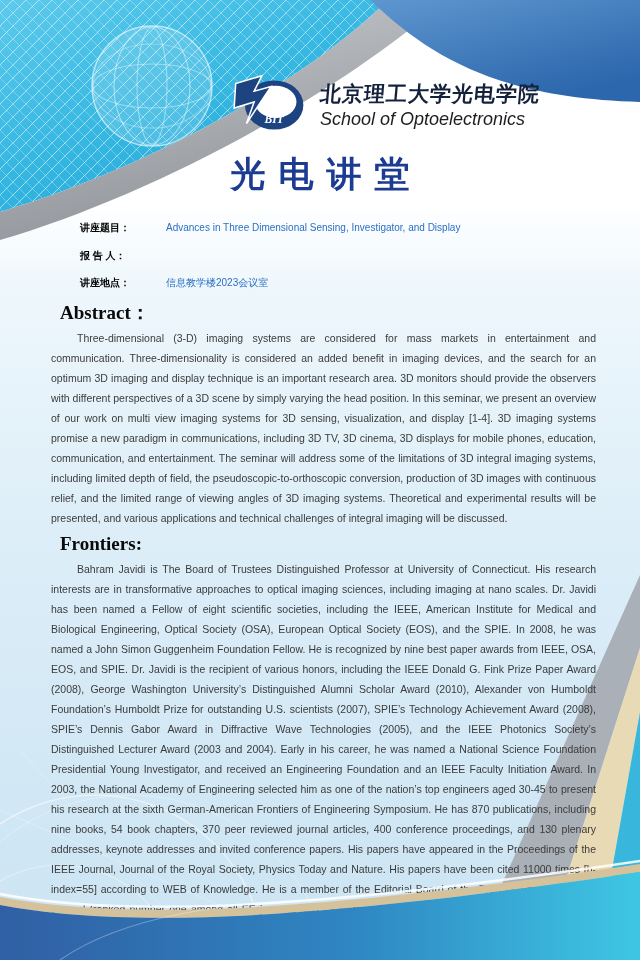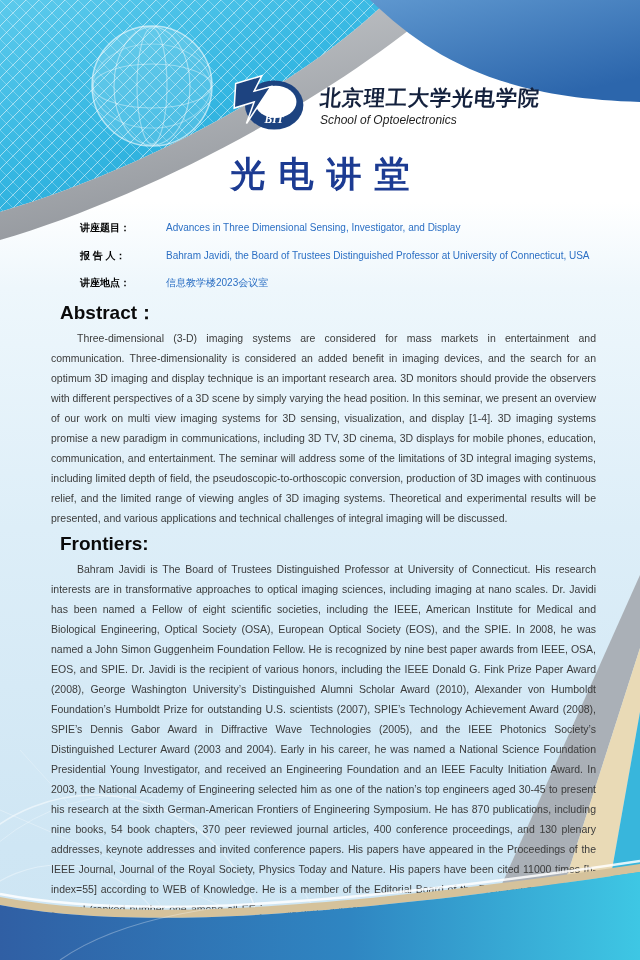--- a/index.html
+++ b/index.html
@@ -11,35 +11,35 @@
   .layer { position:absolute; }
   .z1 { z-index:1; } .z2 { z-index:2; } .z3 { z-index:3; }
 
   
   .header-art { top:0; left:0; }
 
   
   .logo-row { top:72px; left:228px; display:flex; align-items:center; gap:12px; z-index:2; }
   .logo-text { display:flex; flex-direction:column; }
   .logo-cn { font-size:21px; font-weight:bold; color:#14213d; letter-spacing:1px; transform:skewX(-5deg); white-space:nowrap; }
-  .logo-en { font-size:12px; font-style:italic; color:#1e1e1e; margin-top:1px; }
+  .logo-en { font-size:18px; font-style:italic; color:#1e1e1e; margin-top:1px; }
 
   
   .banner-title {
     top:151px; left:0; width:640px; text-align:center; z-index:2;
     font-size:35px; font-weight:bold; color:#1c3b92;
     letter-spacing:13px; text-indent:13px;
   }
 
   
   .content { top:214px; left:44px; width:552px; z-index:2; }
   .info-row { display:flex; margin-left:36px; font-size:10px; line-height:27.5px; }
   .info-label { flex:0 0 86px; font-weight:bold; color:#000; white-space:nowrap; }
   .info-value { color:#2b6fc4; }
-  .section-heading { font-size:19px; font-weight:bold; color:#0a0a0a; margin:4px 0 3px 16px; line-height:24px; }
+  .section-heading { font-size:19px; font-weight:bold; color:#0a0a0a; margin:4px 0 3px 16px; line-height:24px;font-family:Liberation Serif, serif; }
   .para {
     font-size:10.5px; line-height:20px; color:#3b3b3b;
     text-align:justify; text-indent:26px; margin:0 0 2px 7px;
   }
 
   .corner-stripes { top:560px; right:0; }
   .bottomleft-arcs { top:750px; left:0; }
   .footer-art { bottom:0; left:0; }
 </style>
 </head>
@@ -117,21 +117,20 @@
   <div class="layer banner-title">光电讲堂</div>
 
   <div class="layer content z2">
 
     <div class="info-row">
       <span class="info-label">讲座题目：</span>
       <span class="info-value">Advances in Three Dimensional Sensing, Investigator, and Display</span>
     </div>
     <div class="info-row">
       <span class="info-label">报 告 人：</span>
-      <span class="info-value">Bahram Javidi, the Board of Trustees Distinguished Professor at University of Connecticut, USA</span>
     </div>
     <div class="info-row">
       <span class="info-label">讲座地点：</span>
       <span class="info-value">信息教学楼2023会议室</span>
     </div>
 
     <div class="section-heading">Abstract：</div>
     <p class="para">Three-dimensional (3-D) imaging systems are considered for mass markets in entertainment and communication. Three-dimensionality is considered an added benefit in imaging devices, and the search for an optimum 3D imaging and display technique is an important research area. 3D monitors should provide the observers with different perspectives of a 3D scene by simply varying the head position. In this seminar, we present an overview of our work on multi view imaging systems for 3D sensing, visualization, and display [1-4]. 3D imaging systems promise a new paradigm in communications, including 3D TV, 3D cinema, 3D displays for mobile phones, education, communication, and entertainment. The seminar will address some of the limitations of 3D integral imaging systems, including limited depth of field, the pseudoscopic-to-orthoscopic conversion, production of 3D images with continuous relief, and the limited range of viewing angles of 3D imaging systems. Theoretical and experimental results will be presented, and various applications and technical challenges of integral imaging will be discussed.</p>
 
     <div class="section-heading">Frontiers:</div>

